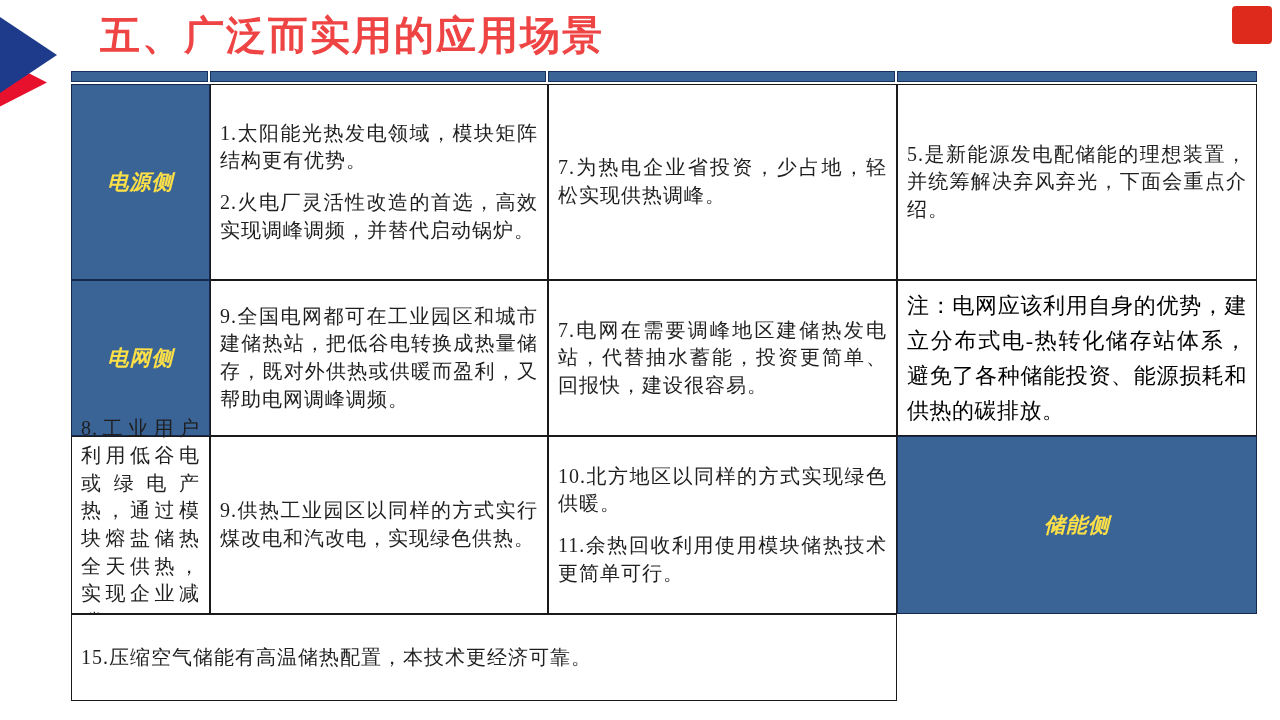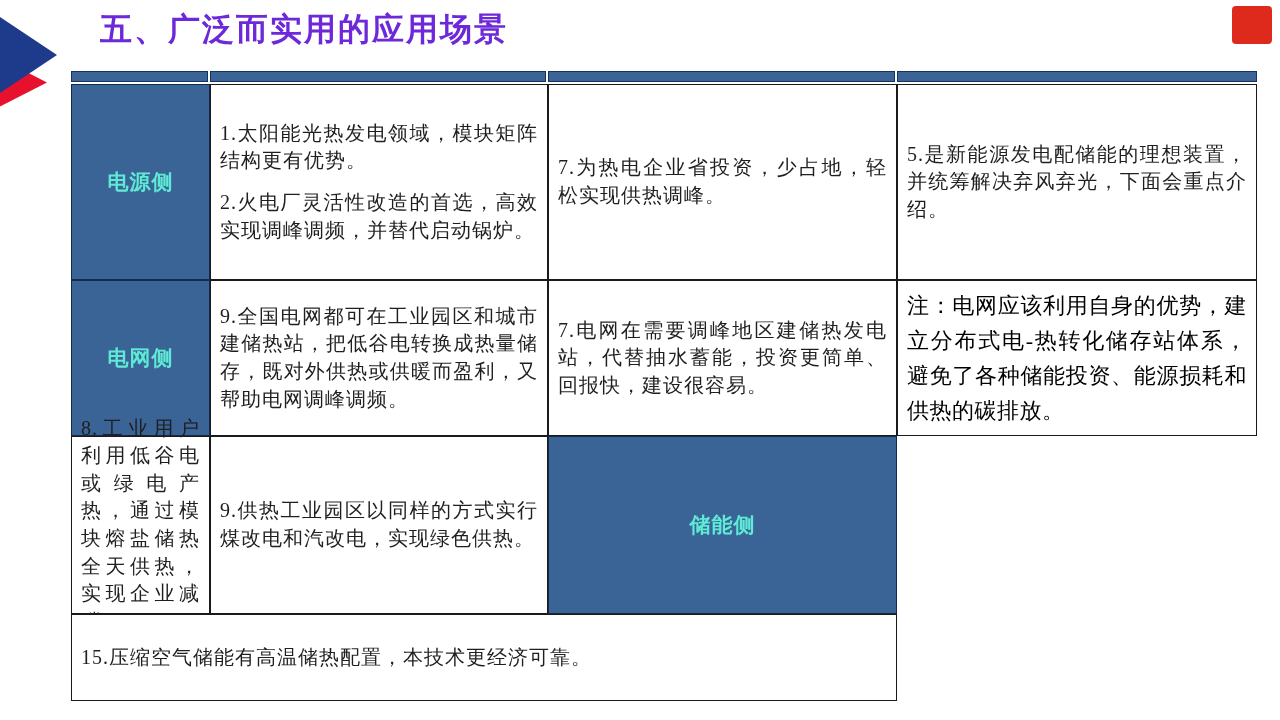--- a/index.html
+++ b/index.html
@@ -15,45 +15,46 @@
     left:-30px;top:43px;width:77px;height:79px;background:#e8112d;
     clip-path:polygon(0 0,100% 50%,0 100%);z-index:1;
   }
   .tri-blue{
     left:-30px;top:-3px;width:87px;height:116px;background:#1e3a8b;
     clip-path:polygon(0 0,100% 50%,0 100%);z-index:2;
   }
   
   .title{
     position:absolute;left:100px;top:8px;width:900px;
-    font-size:32px;font-weight:bold;color:#6d28d9;letter-spacing:2px;
+    font-size:40px;font-weight:bold;color:#ef4444;letter-spacing:2px;
   }
   
   .corner-square{
     position:absolute;right:8px;top:6px;width:40px;height:38px;
     background:#de2a1c;border-radius:4px;
   }
   
   .tbl{
     position:absolute;left:71px;top:71px;width:1186px;
     display:grid;
     grid-template-columns:139px 338px 349px 360px;
     grid-template-rows:13px 196px 156px 178px 87px;
   }
   .hcell{
     background:#3a6396;border:1px solid #17325e;
     margin:0 2px 2px 0;
   }
   .hcell.last{margin-right:0;}
   .lcell{
     background:#3a6396;border:1px solid #14294d;
-    color:#5eead4;font-weight:bold;font-size:21px;
+    color:#fde047;font-weight:bold;font-size:21px;
     display:flex;align-items:center;justify-content:center;
     font-family:"Liberation Sans","DejaVu Sans",sans-serif;
     letter-spacing:1px;
+    font-style:italic;
   }
   .ccell{
     background:#ffffff;border:1px solid #1a1a1a;
     display:flex;flex-direction:column;justify-content:center;
     gap:14px;padding:6px 9px;box-sizing:border-box;
   }
   .ccell p{
     margin:0;font-size:20px;line-height:1.38;color:#1f1f1f;
     text-align:justify;text-justify:inter-character;letter-spacing:1px;
   }
@@ -103,19 +104,23 @@
   <div class="ccell note">
     <p>注：电网应该利用自身的优势，建立分布式电-热转化储存站体系，避免了各种储能投资、能源损耗和供热的碳排放。</p>
   </div>
 
   <div class="ccell">
     <p>8.工业用户利用低谷电或绿电产热，通过模块熔盐储热全天供热，实现企业减碳。</p>
   </div>
   <div class="ccell">
     <p>9.供热工业园区以同样的方式实行煤改电和汽改电，实现绿色供热。</p>
   </div>
+  <div class="ccell">
+    <p>10.北方地区以同样的方式实现绿色供暖。</p>
+    <p>11.余热回收利用使用模块储热技术更简单可行。</p>
+  </div>
 
   <div class="lcell">储能侧</div>
   <div class="ccell merged">
     <p>15.压缩空气储能有高温储热配置，本技术更经济可靠。</p>
   </div>
 
 </div>
 
 </body></html>

